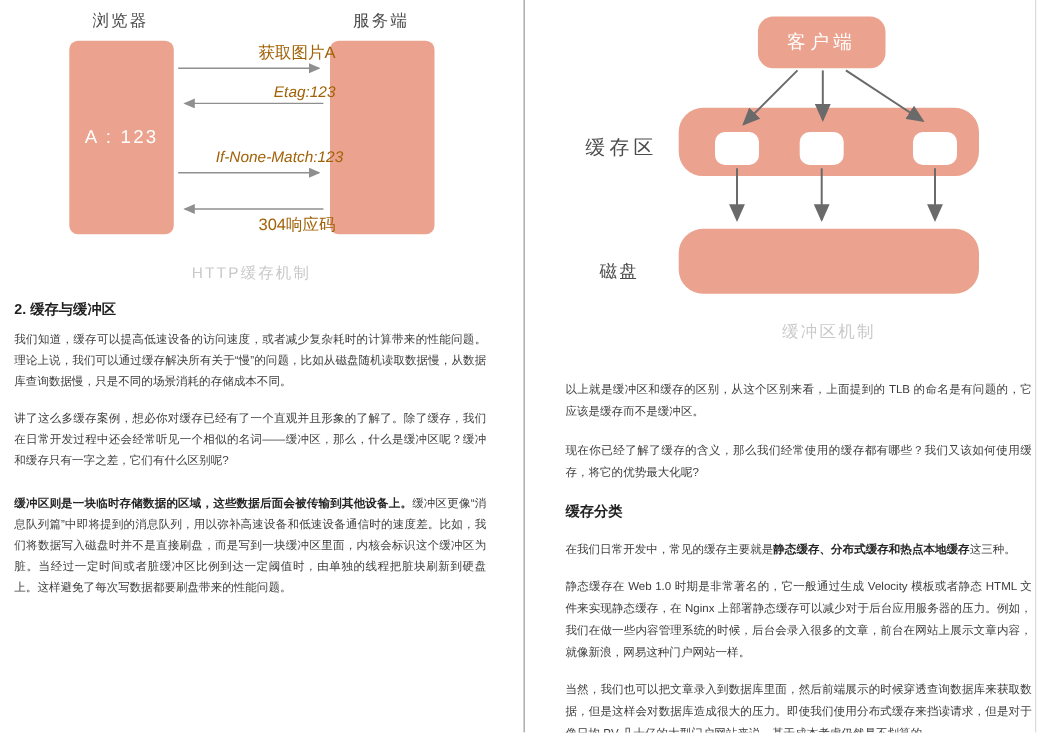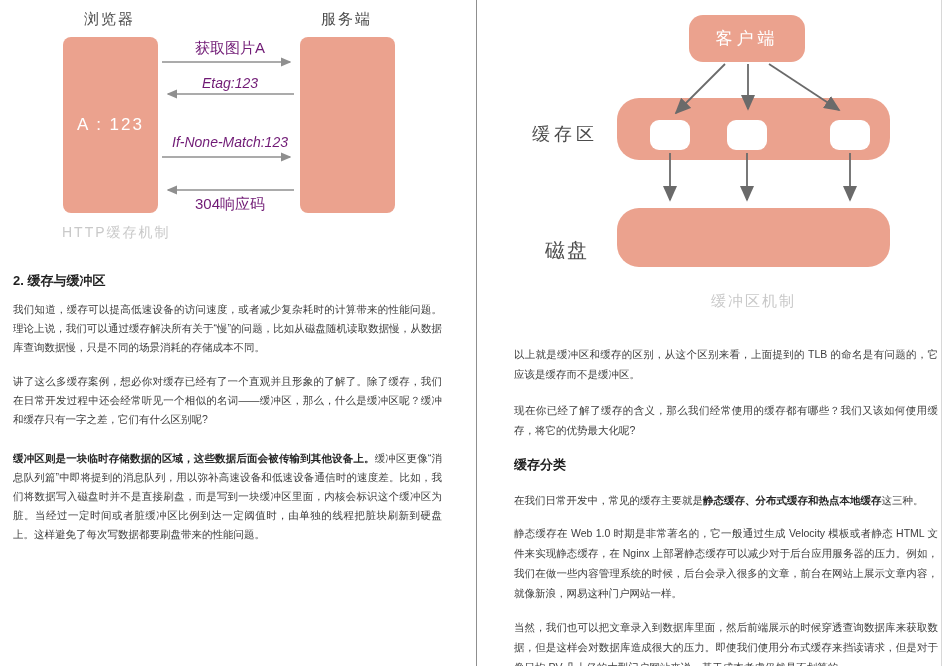--- a/index.html
+++ b/index.html
@@ -17,39 +17,39 @@
   
   .ldiag{position:relative;height:258px;}
   .dlabel{position:absolute;font-size:15px;letter-spacing:2px;color:#4c4c4c;}
   .browser-label{left:84px;top:10px;}
   .server-label{left:321px;top:10px;}
   .box{position:absolute;top:37px;width:95px;height:176px;background:#eba28e;border-radius:8px;}
   .browser-box{left:63px;color:#ffffff;display:flex;align-items:center;justify-content:center;
     font-size:17px;letter-spacing:2px;}
   .server-box{left:300px;}
   .ldiag-arrows,.rdiag-arrows{position:absolute;left:0;top:0;}
-  .alabel{position:absolute;text-align:center;color:#701a75;}
+  .alabel{position:absolute;text-align:right;color:#a16207;}
   .a1{left:155px;width:150px;top:39px;font-size:15px;}
   .a2{left:155px;width:150px;top:75px;font-size:14px;font-style:italic;}
   .a3{left:148px;width:164px;top:134px;font-size:14px;font-style:italic;}
   .a4{left:155px;width:150px;top:195px;font-size:15px;}
-  .lcap{position:absolute;left:62px;width:333px;top:224px;
+  .lcap{position:absolute;left:62px;width:333px;top:240px;text-align:center;
     font-size:14px;color:#c9c9c9;letter-spacing:2px;}
 
   
   .rdiag{position:relative;height:312px;}
   .client-box{position:absolute;left:212px;top:15px;width:116px;height:47px;background:#eba28e;
     border-radius:14px;color:#ffffff;display:flex;align-items:center;justify-content:center;
     font-size:17px;letter-spacing:4px;}
   .cache-strip{position:absolute;left:140px;top:98px;width:273px;height:62px;background:#eba28e;border-radius:22px;}
   .wbox{position:absolute;top:120px;width:40px;height:30px;background:#ffffff;border-radius:9px;}
   .w1{left:173px;}.w2{left:250px;}.w3{left:353px;}
   .cache-label{position:absolute;left:55px;top:122px;font-size:18px;letter-spacing:4px;color:#4c4c4c;}
   .disk-strip{position:absolute;left:140px;top:208px;width:273px;height:59px;background:#eba28e;border-radius:22px;}
-  .disk-label{position:absolute;left:68px;top:237px;font-size:20px;letter-spacing:2px;color:#4c4c4c;}
+  .disk-label{position:absolute;left:68px;top:237px;font-size:16px;letter-spacing:2px;color:#4c4c4c;}
   .rcap{position:absolute;left:140px;top:292px;width:273px;text-align:center;
     font-size:15px;color:#c9c9c9;letter-spacing:2px;}
 
   
   h2.lhead{margin:14px 0 0 13px;font-size:13px;font-weight:bold;color:#1f1f1f;}
   h3.rhead{margin:16px 0 0 37px;font-size:13px;font-weight:bold;color:#1f1f1f;}
   .lp{font-size:10.5px;line-height:19px;color:#3d3d3d;margin:0 0 0 13px;width:429px;text-align:justify;}
   .p1{margin-top:15px;}.p2{margin-top:10px;}.p3{margin-top:20px;}
   .rp{font-size:10.5px;line-height:20px;color:#3d3d3d;margin:0 0 0 37px;width:424px;text-align:justify;}
   .rp1{margin-top:32px;}.rp2{margin-top:16px;}.rp3{margin-top:16px;}.rp4{margin-top:13px;}.rp5{margin-top:14px;}

